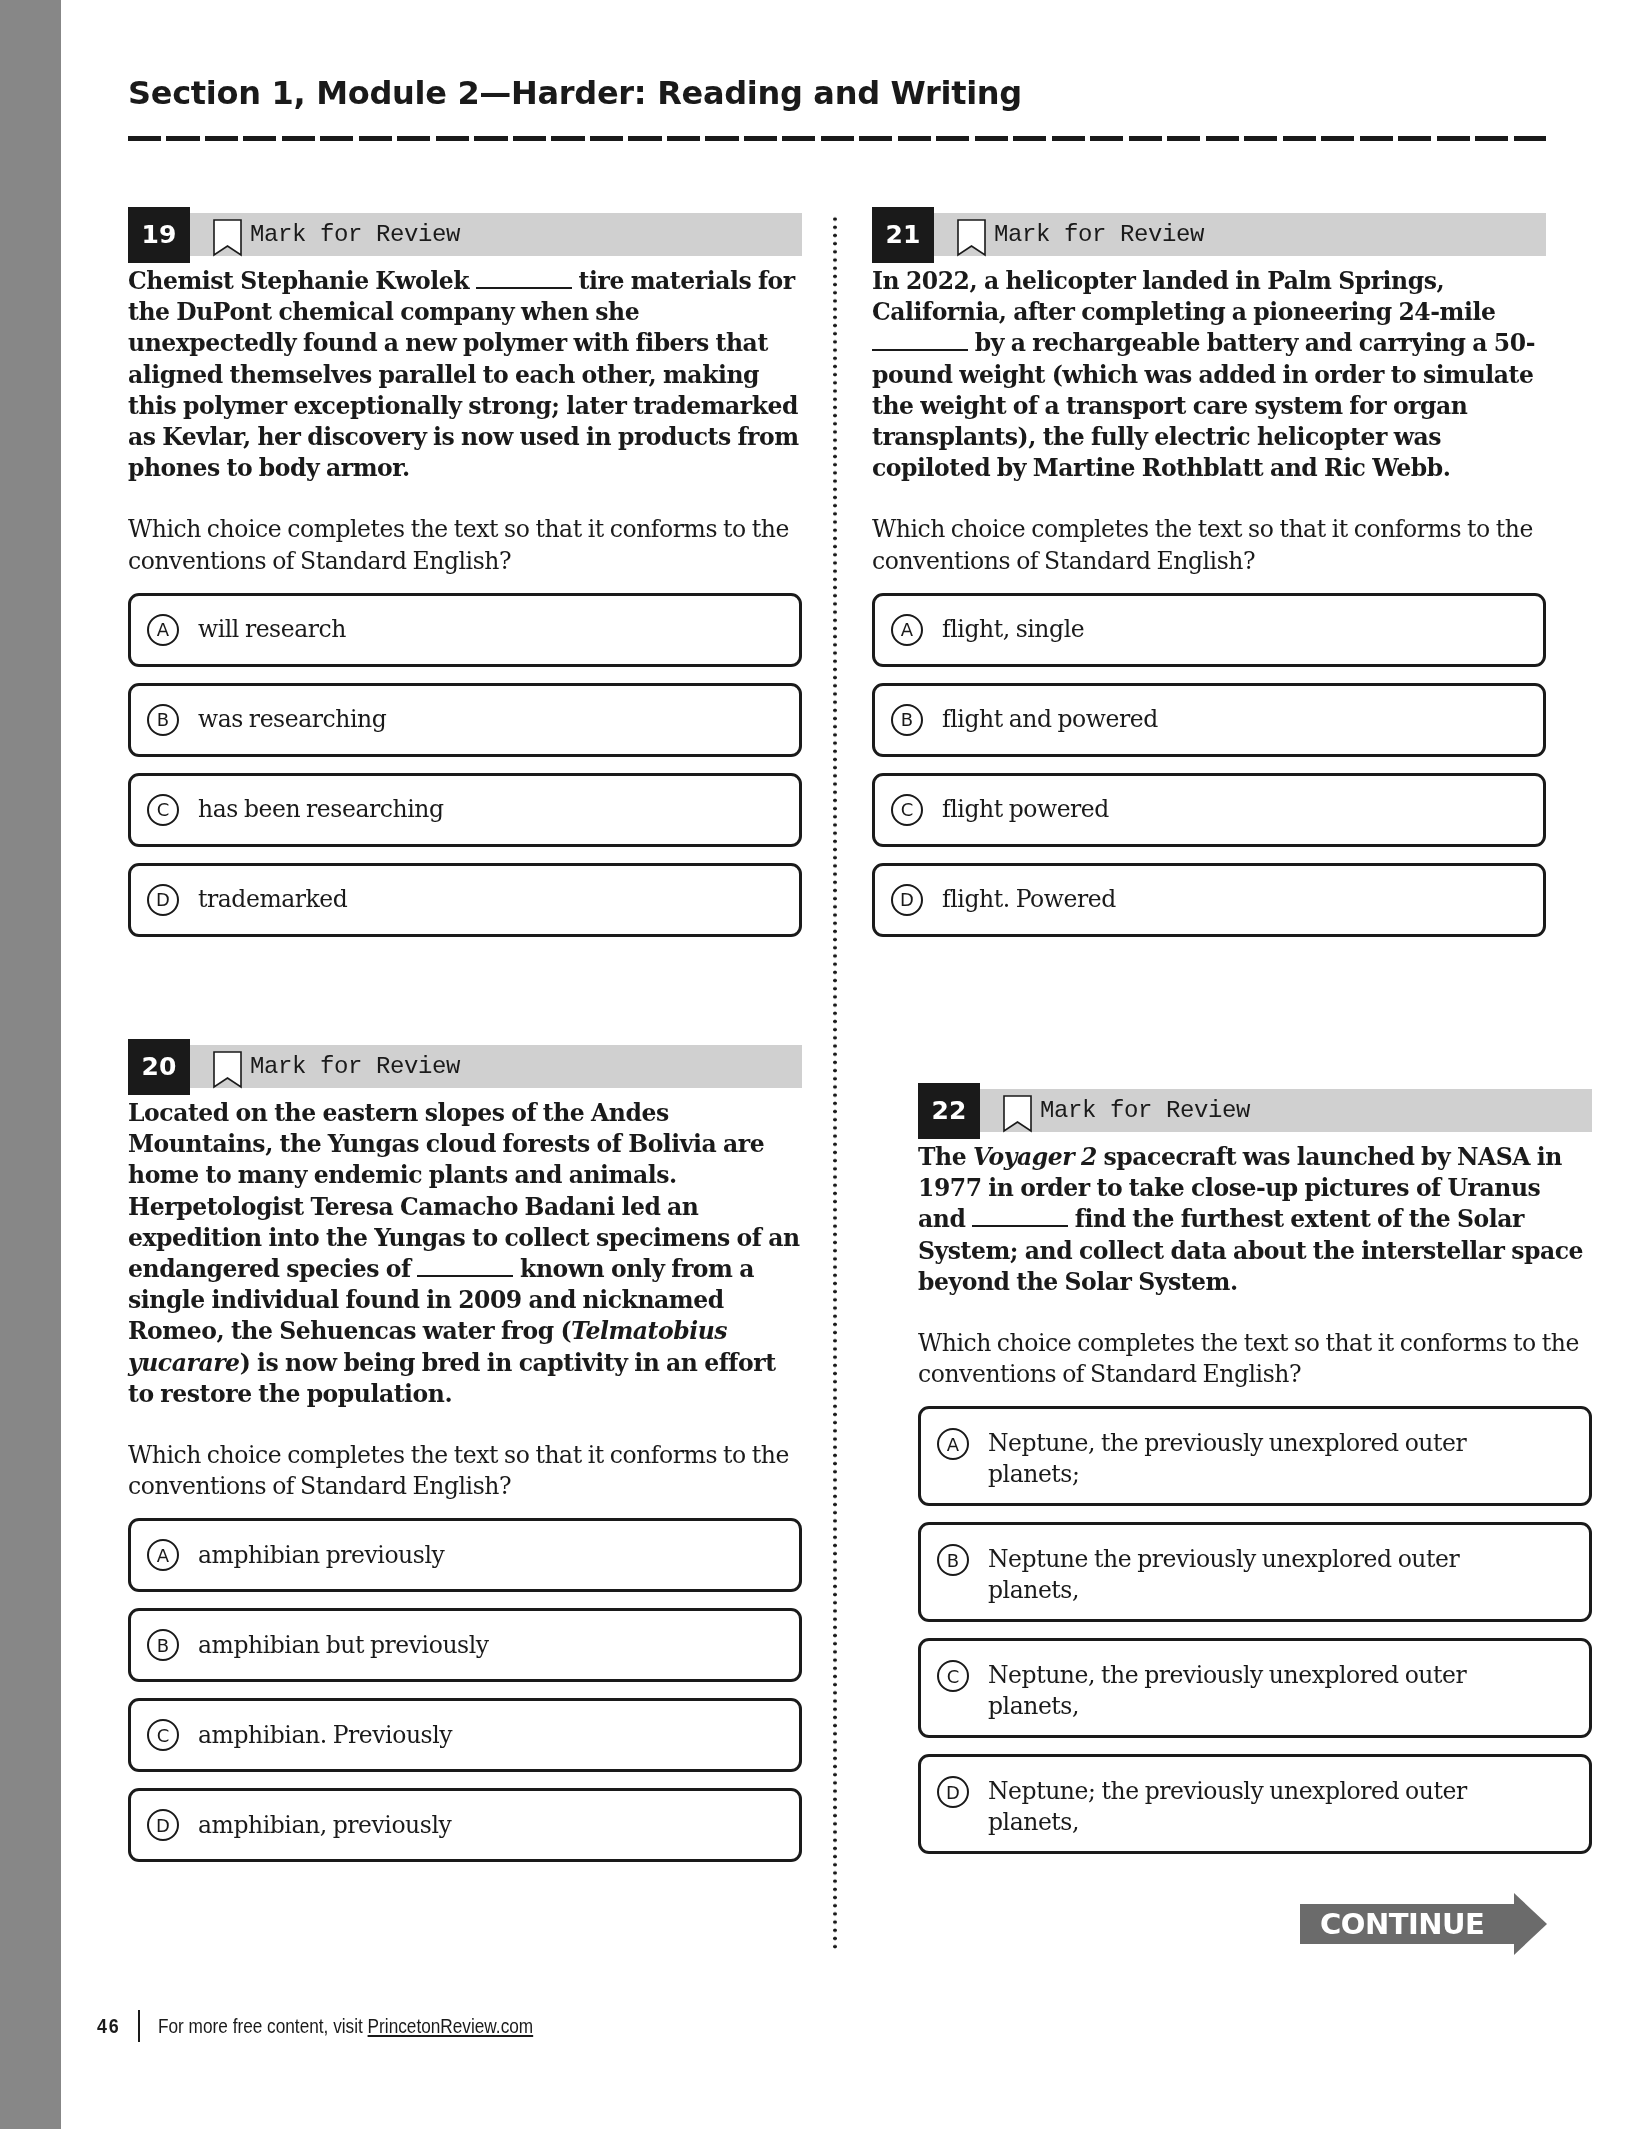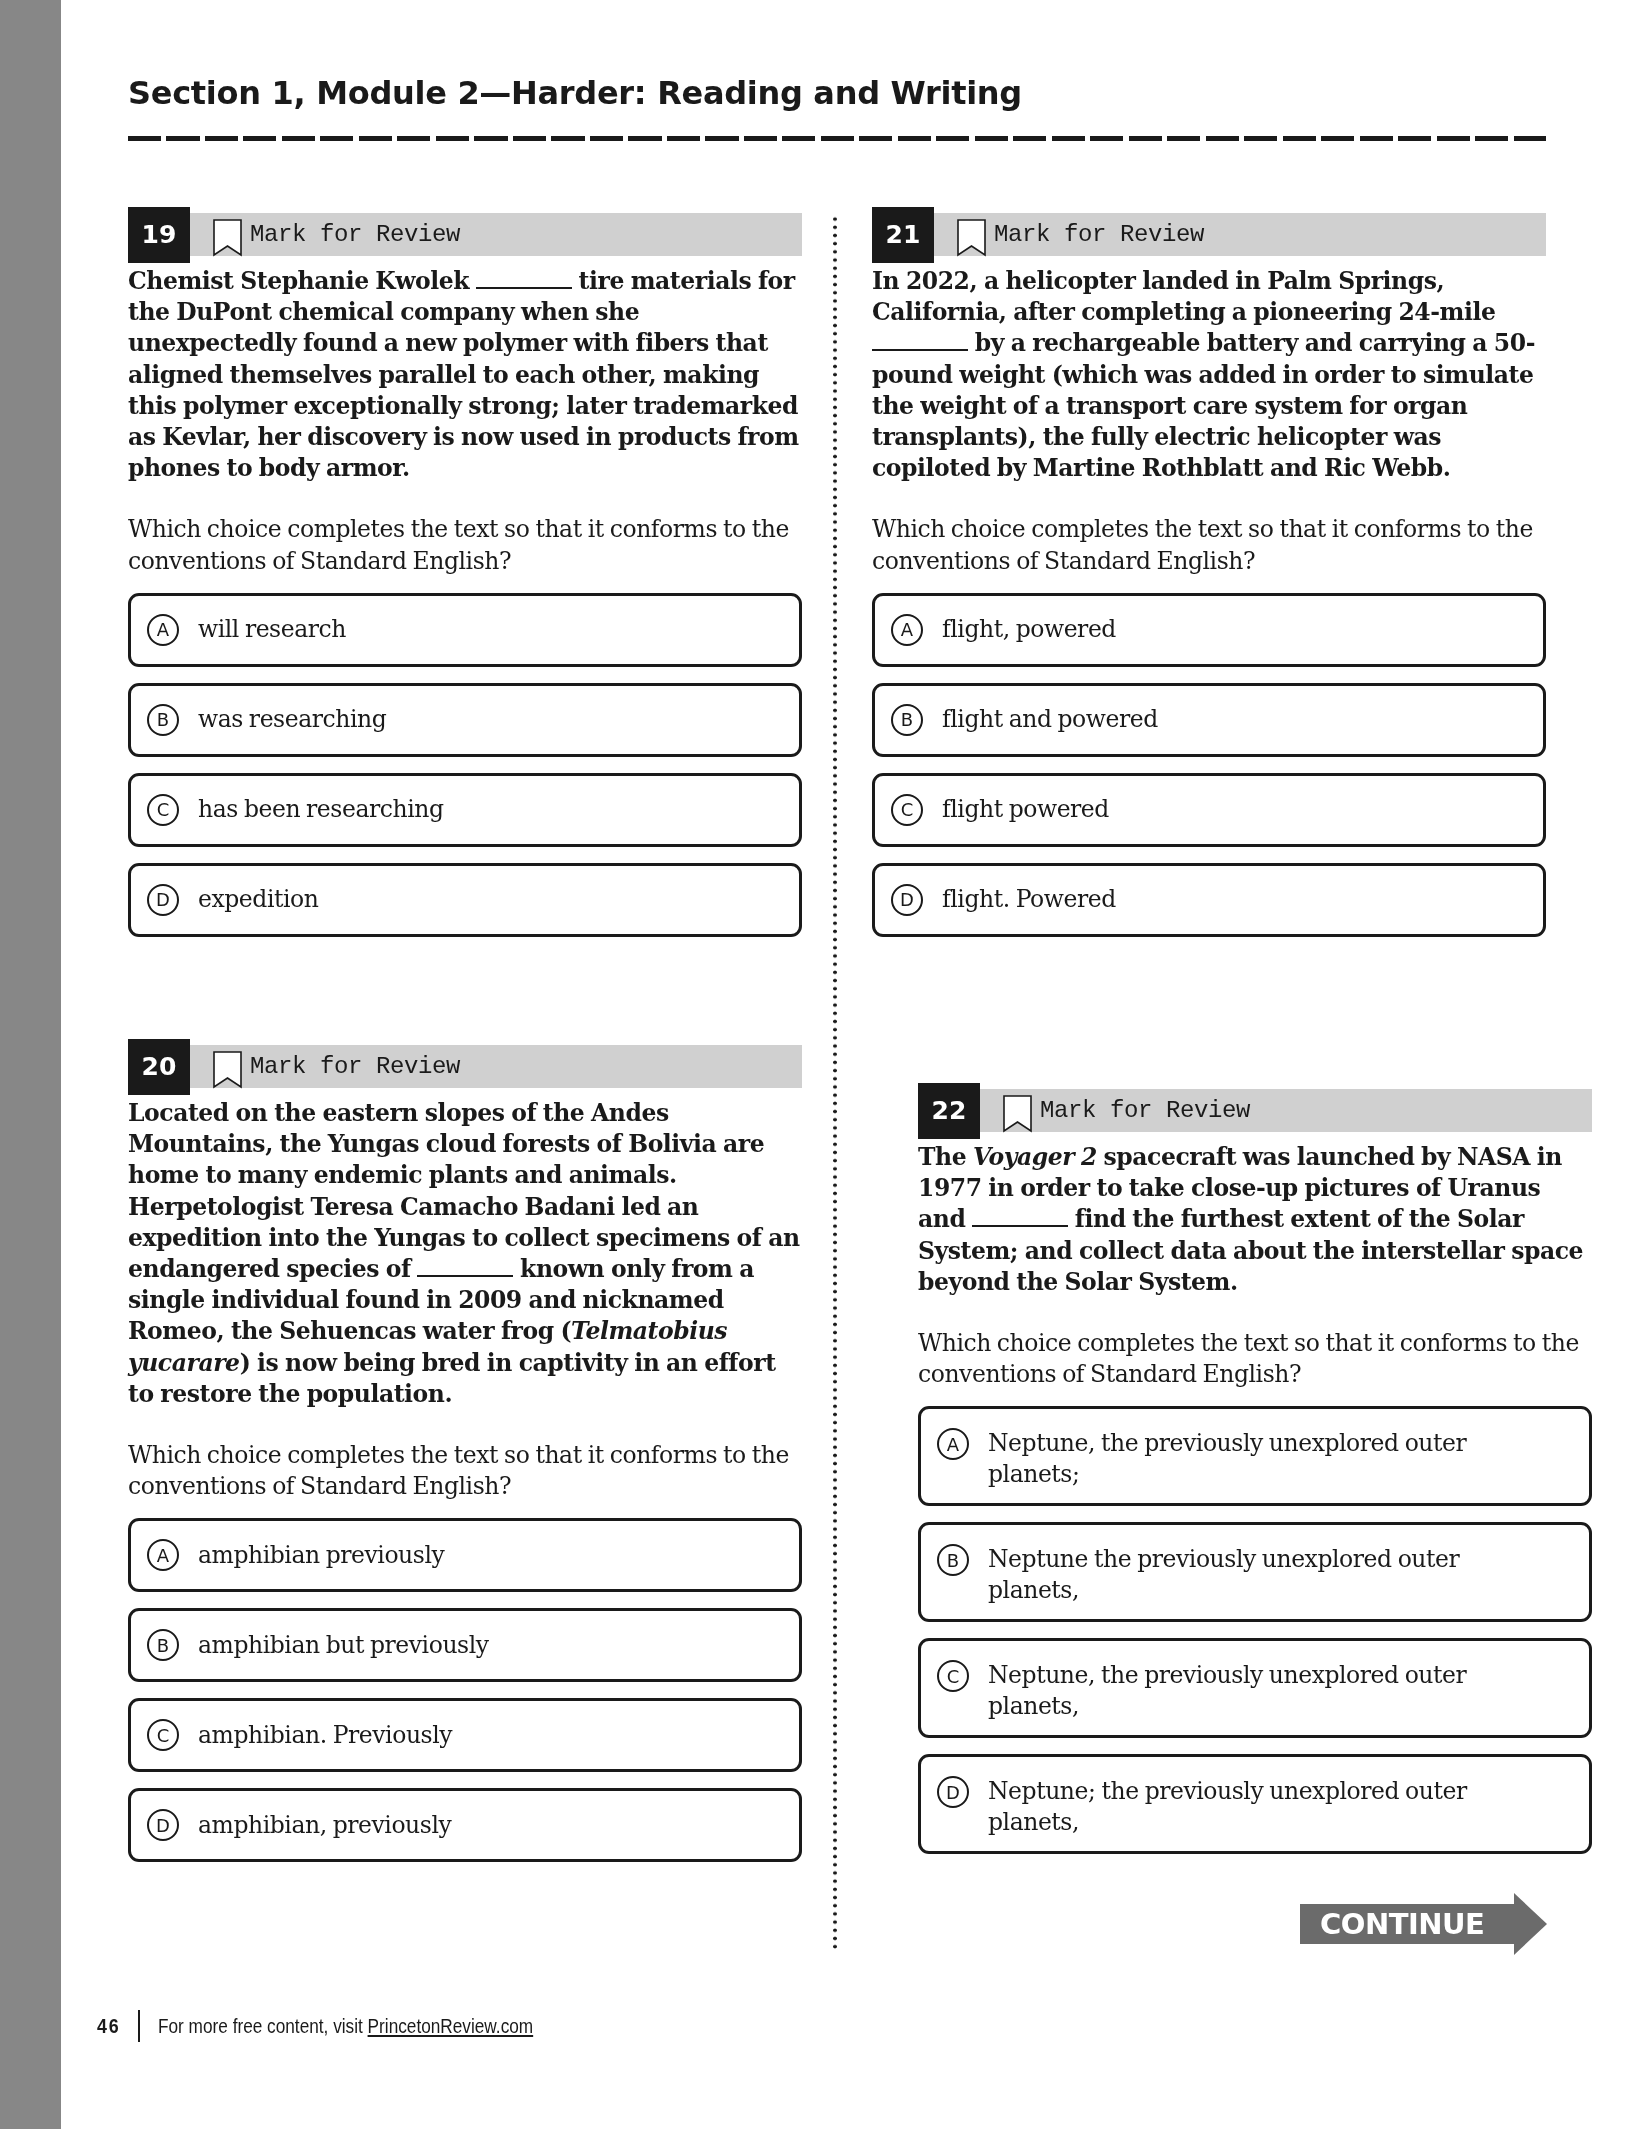--- a/index.html
+++ b/index.html
@@ -111,39 +111,39 @@
     <div class="option single">
         <span class="opt-letter">B</span>
         <span class="opt-text">was researching</span>
       </div>
     <div class="option single">
         <span class="opt-letter">C</span>
         <span class="opt-text">has been researching</span>
       </div>
     <div class="option single">
         <span class="opt-letter">D</span>
-        <span class="opt-text">expedition</span>
+        <span class="opt-text">trademarked</span>
       </div>
   </div>
 </section>
 
 <section class="question q21">
   <div class="q-header">
     <div class="q-number">21</div>
     <svg class="bookmark" viewBox="0 0 31 38">
         <path d="M2 1 H29 V36 L15.5 27 L2 36 Z" fill="#fff" stroke="#1a1a1a" stroke-width="1.6"></path>
       </svg>
     <span class="mark-label">Mark for Review</span>
   </div>
   <p class="passage"><span>In 2022, a helicopter landed in Palm Springs, California, after completing a pioneering 24-mile </span><span class="blank"></span><span> by a rechargeable battery and carrying a 50-pound weight (which was added in order to simulate the weight of a transport care system for organ transplants), the fully electric helicopter was copiloted by Martine Rothblatt and Ric Webb.</span></p>
   <p class="prompt">Which choice completes the text so that it conforms to the conventions of Standard English?</p>
   <div class="options">
     <div class="option single">
         <span class="opt-letter">A</span>
-        <span class="opt-text">flight, powered</span>
+        <span class="opt-text">flight, single</span>
       </div>
     <div class="option single">
         <span class="opt-letter">B</span>
         <span class="opt-text">flight and powered</span>
       </div>
     <div class="option single">
         <span class="opt-letter">C</span>
         <span class="opt-text">flight powered</span>
       </div>
     <div class="option single">

